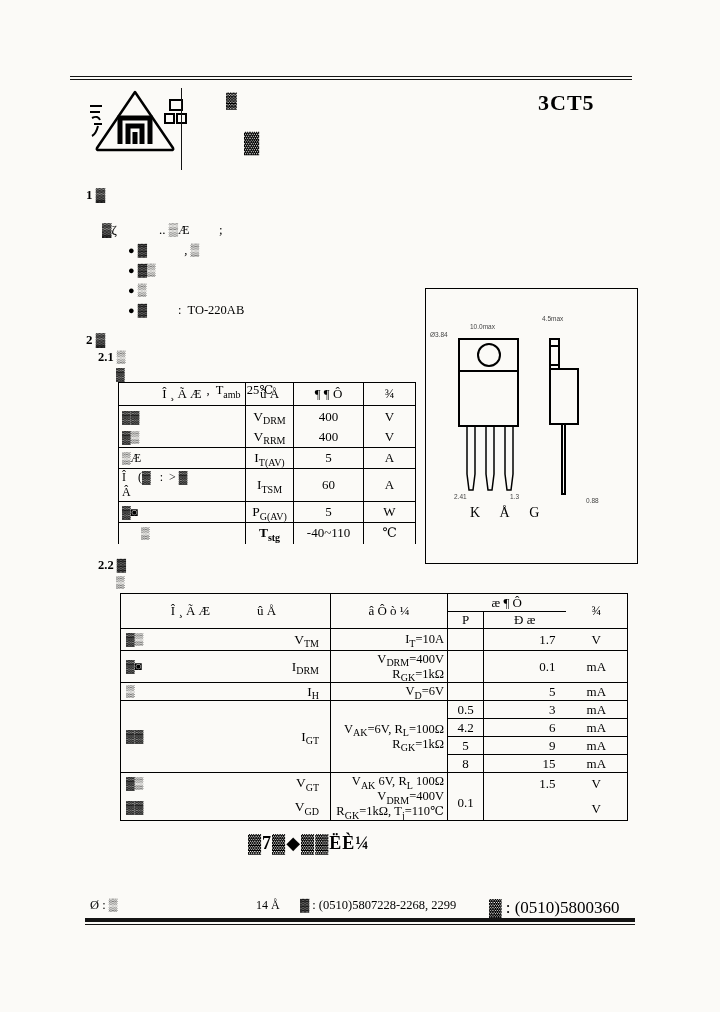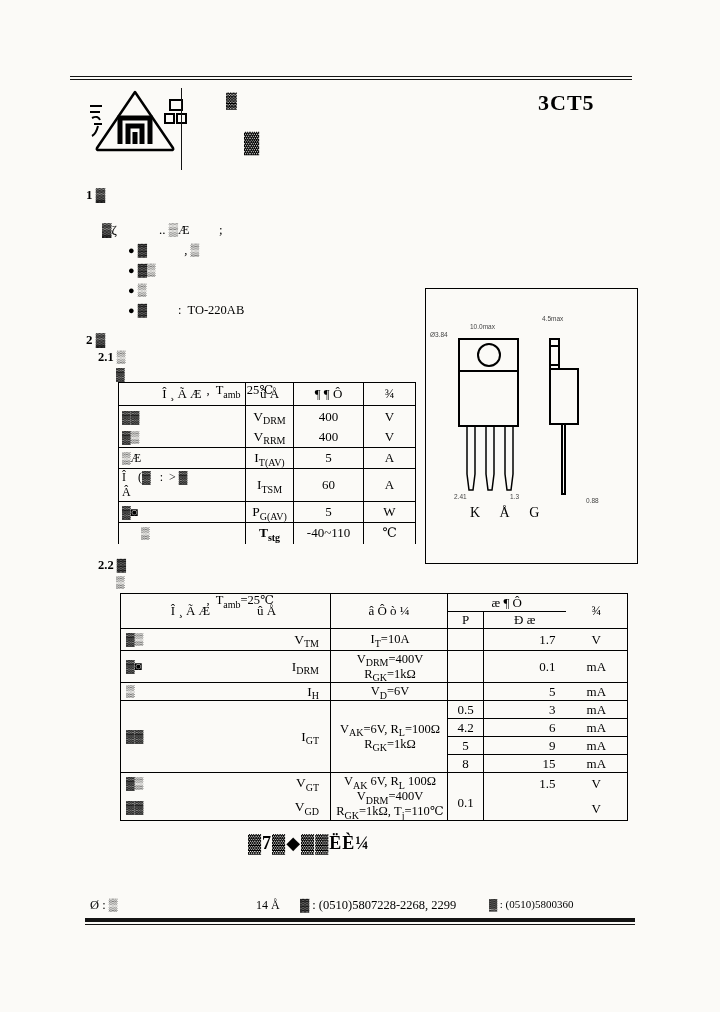--- a/index.html
+++ b/index.html
@@ -16,21 +16,21 @@
   .rule-double { border-top:1px solid #141414; border-bottom:1px solid #141414; height:4px; }
   .rule-thick { border-top:4px solid #141414; border-bottom:1px solid #141414; height:7px; }
   .vline { width:1px; background:#141414; }
 
   table { border-collapse:collapse; table-layout:fixed; font-size:13px; }
   td, th { border:1px solid #000; padding:0 3px; font-weight:normal; vertical-align:middle; }
   .tc { text-align:center; }
   .tl { text-align:left; }
   sub { font-size:10px; line-height:0;margin-top:36px; }
   .sym { font-size:13.5px; }
-  .cond { font-size:12.5px; text-align:center; padding-left:5px; line-height:15px; }
+  .cond { font-size:12.5px; text-align:right; padding-left:5px; line-height:15px; }
   .lbl { font-size:12px; }
   .nobot td { border-bottom:none; }
   .typ { border-right:none; text-align:right; padding-right:10px; }
   .unit { border-left:none; text-align:center; }
   .two-line div { line-height:20px; }
   .combo { display:flex; justify-content:space-between; align-items:center; }
   .combo .lbl { padding-left:2px; }
   .combo .sym { padding-right:8px; }
   .blob { letter-spacing:1px; }
   .dimtxt { fill:#444; font-size:6.5px; font-family:"Liberation Sans","DejaVu Sans",sans-serif; }
@@ -197,23 +197,20 @@
       <td class="tc">℃</td>
     </tr>
   </tbody>
     </table>
 
   <div class="abs bold" style="left:98px; top:558px; font-size:12.5px;">
     <span>2.2</span>
     <span>▓</span>
   </div>
   <div class="abs" style="left:116px; top:575px; font-size:12px;">▒</div>
-  <div class="abs pre" style="left:194px; top:577px; font-size:12.5px;">
-    <span>,  T</span><sub>amb</sub><span>=25℃</span>
-  </div>
 
   <table class="abs" style="left:120px; top:593px; width:507px;">
     <colgroup>
         <col style="width:210px">
         <col style="width:117px">
         <col style="width:36px">
         <col style="width:82px">
         <col style="width:62px">
       </colgroup>
     <tbody>
@@ -335,19 +332,19 @@
     </tr>
   </tbody>
     </table>
 
   <div class="abs bold blob" style="left:248px; top:832px; font-size:18px;">▓7▓◆▓▓ËÈ¼</div>
 
   <div>
     <span class="abs" style="left:90px;  top:898px; font-size:12.5px;"><span>Ø</span><span class="pre"> : </span><span>▒</span></span>
     <span class="abs" style="left:256px; top:898px; font-size:12px;">14 Å</span>
     <span class="abs" style="left:300px; top:898px; font-size:12.5px;"><span>▓</span><span class="pre"> : (0510)5807228-2268, 2299</span></span>
-    <span class="abs" style="left:489px; top:898px; font-size:11px;"><span>▓</span><span class="pre"> : (0510)5800360</span></span>
+    <span class="abs" style="left:489px; top:898px; font-size:17px;"><span>▓</span><span class="pre"> : (0510)5800360</span></span>
   </div>
 
   <div class="abs rule-thick" style="left:85px; top:918px; width:550px;"></div>
 
 
 </div>
 
 </body></html>

